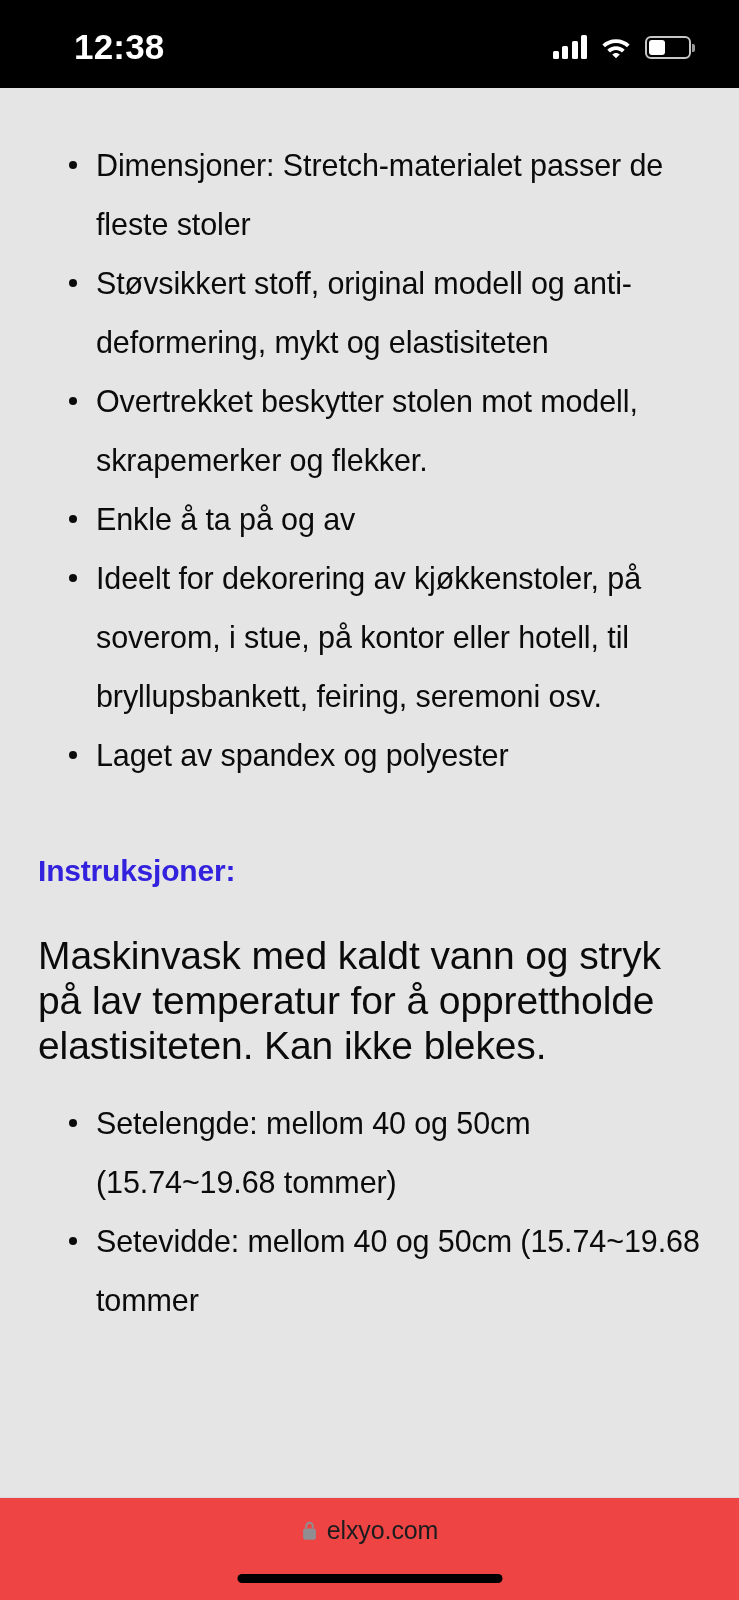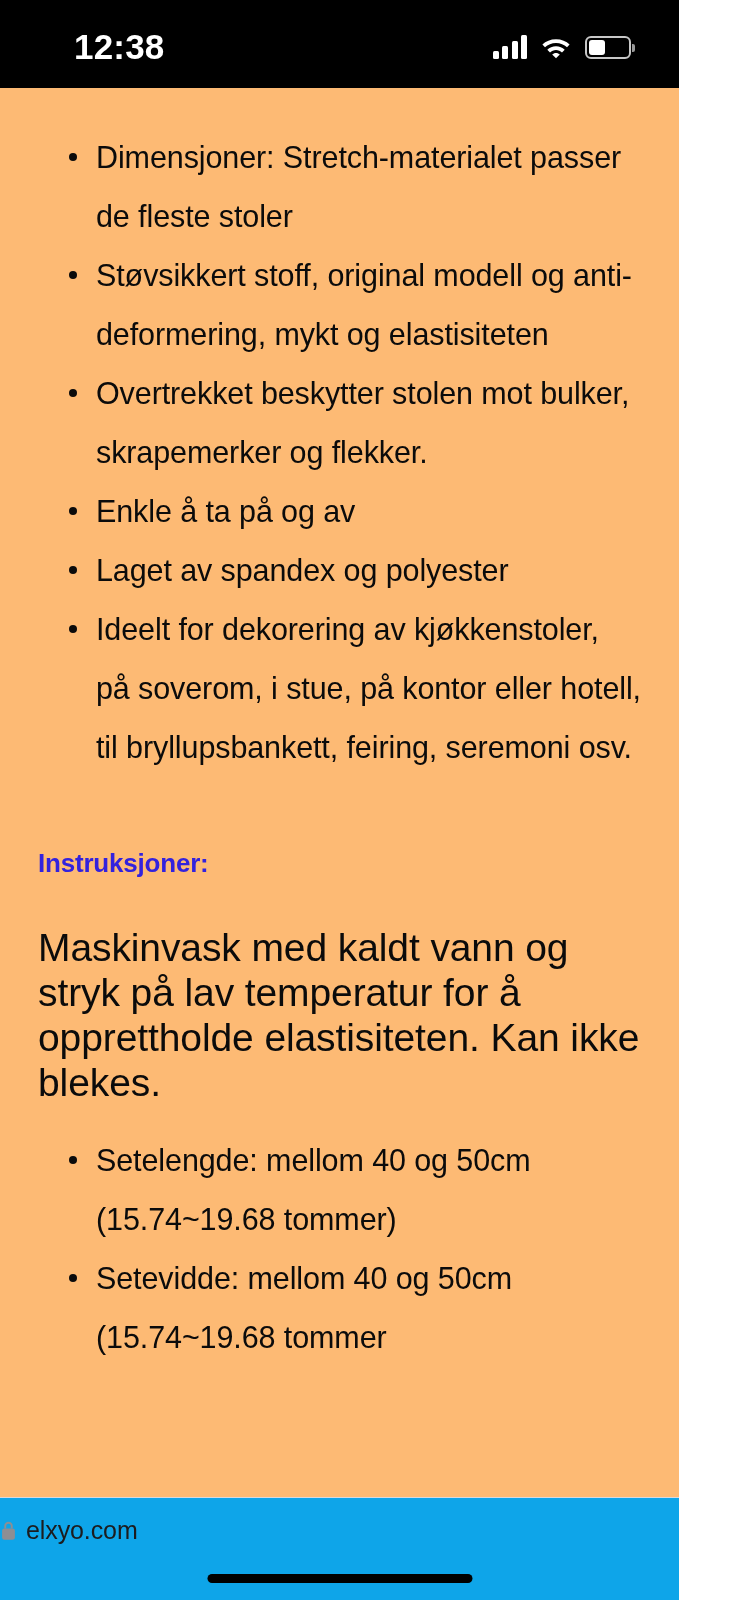--- a/index.html
+++ b/index.html
@@ -6,21 +6,21 @@
 
   html, body {
     width:739px; height:1600px;
     background:#ffffff;
     font-family:"Liberation Sans", sans-serif;
     -webkit-font-smoothing:antialiased;
   }
 
   .phone {
     position:relative;
-    width:679px; height:1600px;
+    width:739px; height:1600px;
     background:#ffffff;
     overflow:hidden;
     display:flex;
     flex-direction:column;
   }
 
   
   .status-bar {
     height:88px;
     background:#000000;
@@ -84,22 +84,22 @@
   .battery .fill {
     height:100%;
     width:42%;
     background:#ffffff;
     border-radius:3px;
   }
 
   
   .content {
     flex:1 1 auto;
-    background:#fdba74;
-    padding:0 38px;
+    background:#e5e5e5;
+    padding:8px 38px;
     overflow:hidden;
     position:relative;
   }
 
   ul.feature-list, ul.spec-list {
     list-style:none;
     margin:0;
     padding:0;
   }
 
@@ -119,44 +119,44 @@
   .bullet-item .dot {
     position:absolute;
     left:31px;
     top:25px;
     width:8px; height:8px;
     border-radius:50%;
     background:#0b0b0b;
   }
 
   .section-heading {
-    font-size:26px;
+    font-size:30px;
     font-weight:bold;
     color:#3322dd;
     letter-spacing:-0.2px;
     margin-top:66px;
     line-height:40px;
   }
 
   .body-paragraph {
     font-size:39px;
     line-height:45px;
     color:#0b0b0b;
     letter-spacing:-0.1px;
     margin-top:42px;
   }
 
   
   .browser-bar {
     flex:0 0 103px;
-    background:#0ea5e9;
+    background:#ef4444;
     border-top:1px solid #d9d9dd;
     display:flex;
     flex-direction:column;
-    align-items:flex-start;
+    align-items:center;
     justify-content:flex-start;
     padding-top:18px;
     position:relative;
   }
   .url-row {
     display:flex;
     align-items:center;
     gap:9px;
   }
   .lock-icon { width:17px; height:21px; display:block; }
@@ -211,33 +211,33 @@
       <li class="bullet-item">
         <span class="dot"></span>
         <span>Dimensjoner: Stretch-materialet passer de fleste stoler</span>
       </li>
       <li class="bullet-item">
         <span class="dot"></span>
         <span>Støvsikkert stoff, original modell og anti-deformering, mykt og elastisiteten</span>
       </li>
       <li class="bullet-item">
         <span class="dot"></span>
-        <span>Overtrekket beskytter stolen mot bulker, skrapemerker og flekker.</span>
+        <span>Overtrekket beskytter stolen mot modell, skrapemerker og flekker.</span>
       </li>
       <li class="bullet-item">
         <span class="dot"></span>
         <span>Enkle å ta på og av</span>
       </li>
       <li class="bullet-item">
         <span class="dot"></span>
+        <span>Ideelt for dekorering av kjøkkenstoler, på soverom, i stue, på kontor eller hotell, til bryllupsbankett, feiring, seremoni osv.</span>
+      </li>
+      <li class="bullet-item">
+        <span class="dot"></span>
         <span>Laget av spandex og polyester</span>
-      </li>
-      <li class="bullet-item">
-        <span class="dot"></span>
-        <span>Ideelt for dekorering av kjøkkenstoler, på soverom, i stue, på kontor eller hotell, til bryllupsbankett, feiring, seremoni osv.</span>
       </li>
     </ul>
 
     <h2 class="section-heading" style="color: rgb(51, 34, 221);">Instruksjoner:</h2>
 
     <p class="body-paragraph">Maskinvask med kaldt vann og stryk på lav temperatur for å opprettholde elastisiteten. Kan ikke blekes.</p>
 
     <ul class="spec-list">
       <li class="bullet-item">
         <span class="dot"></span>

